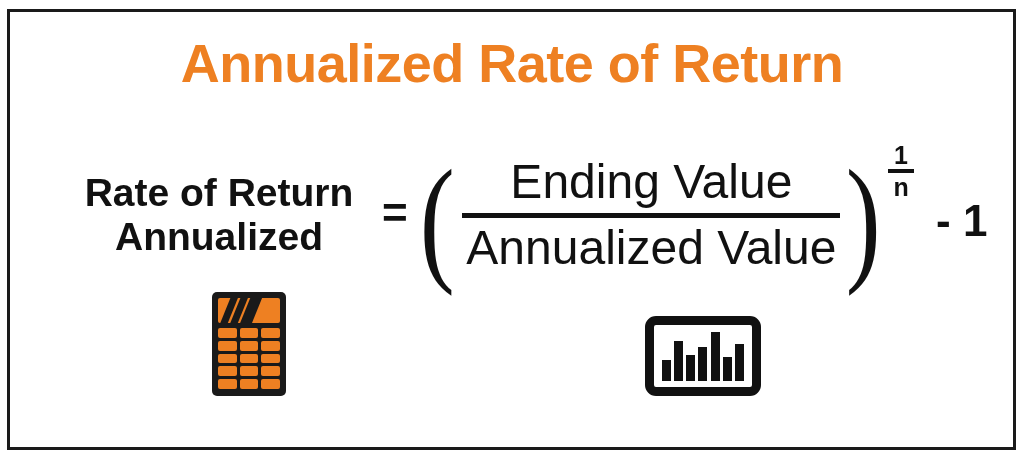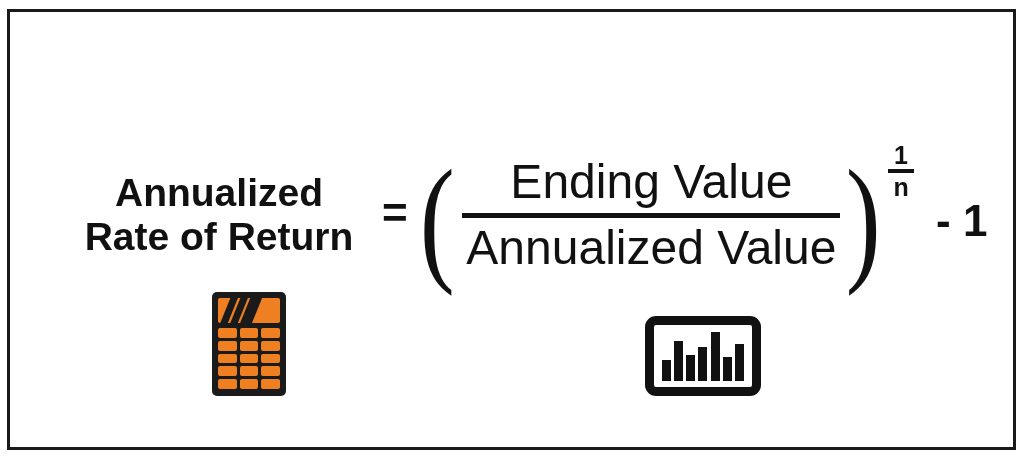--- a/index.html
+++ b/index.html
@@ -211,26 +211,27 @@
     background: #111111;
   }
 </style>
 </head>
 <body>
 
 <div id="canvas">
 
   <div id="frame"></div>
 
+  <div id="title">Annualized Rate of Return</div>
 
   <div id="formula">
 
     <div class="lhs">
+      <span class="lhs-line">Rate of Return</span>
       <span class="lhs-line">Annualized</span>
-      <span class="lhs-line">Rate of Return</span>
     </div>
 
     <div class="eq">=</div>
 
     <div class="paren paren-left">(</div>
 
     <div class="fraction">
       <div class="num">Ending Value</div>
       <div class="bar"></div>
       <div class="den">Annualized Value</div>

